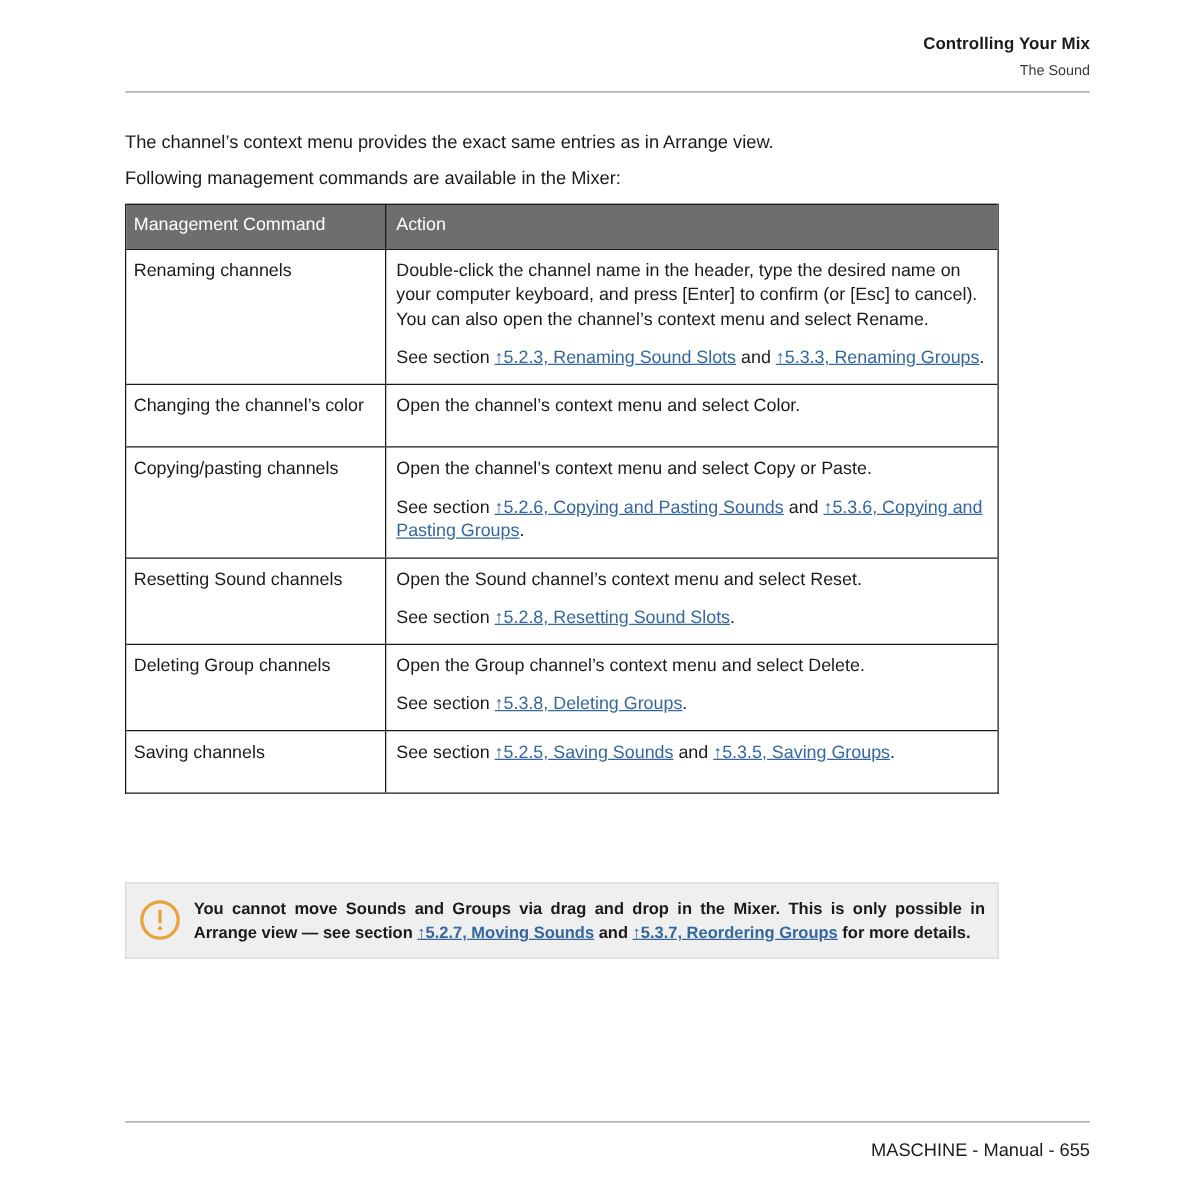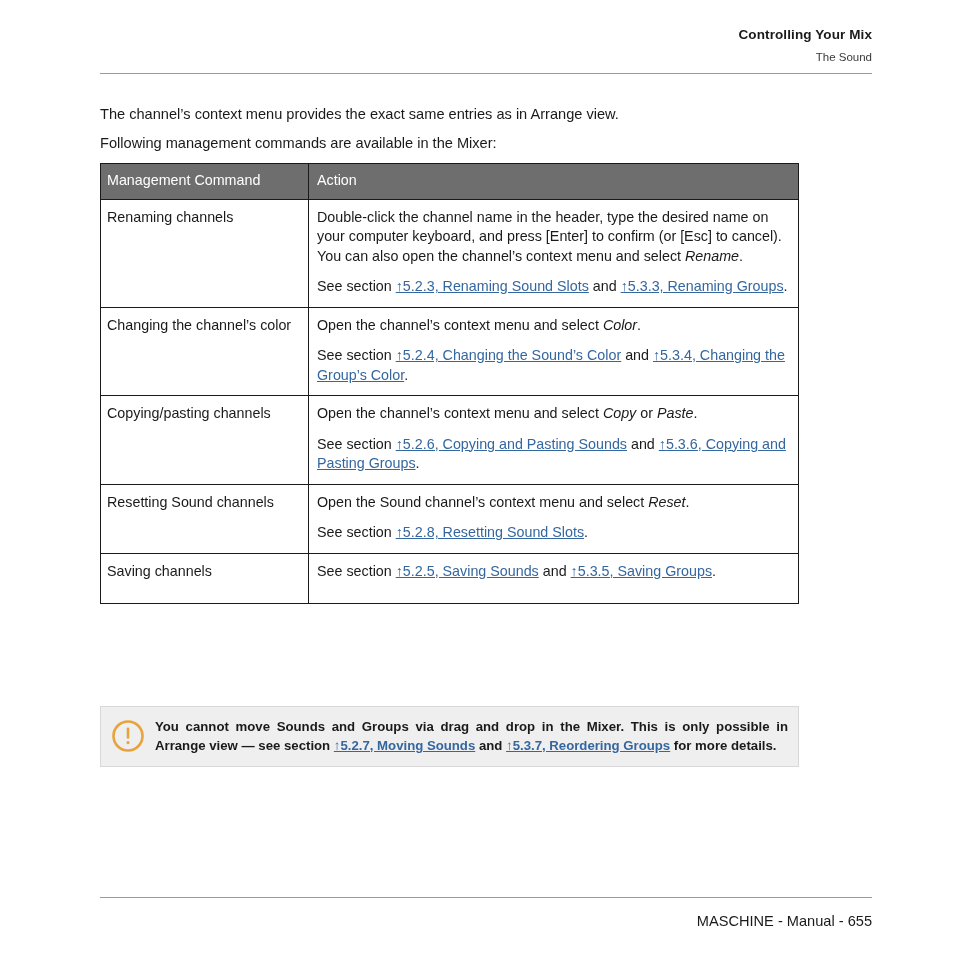--- a/index.html
+++ b/index.html
@@ -112,21 +112,20 @@
     margin: 0;
   }
   .tcell-act p + p {
     margin-top: 11px;
   }
   .lnk {
     color: #34679f;
     margin-top: 47px;
   }
   .it {
-    font-style: italic;
   }
 
   
   .note {
     position: absolute;
     left: 100px;
     width: 699px;
     box-sizing: border-box;
     background: #efefef;
     border: 1px solid #d8d8d8;
@@ -197,40 +196,46 @@
       <div class="tcell-act">
         <p><span>Double-click the channel name in the header, type the desired name on your computer keyboard, and press [Enter] to confirm (or [Esc] to cancel). You can also open the channel’s context menu and select </span><span class="it">Rename</span><span>.</span></p>
         <p><span>See section </span><a class="lnk" href="#">↑5.2.3, Renaming Sound Slots</a><span> and </span><a class="lnk" href="#">↑5.3.3, Renaming Groups</a><span>.</span></p>
       </div>
     </div>
 
     <div class="trow">
       <div class="tcell-cmd">Changing the channel’s color</div>
       <div class="tcell-act">
         <p><span>Open the channel’s context menu and select </span><span class="it">Color</span><span>.</span></p>
-        <p><span>See section </span><a class="lnk" href="#">↑5.2.4, Changing the Sound’s Color</a><span> and </span><a class="lnk" href="#">↑5.3.4, Changing the Group’s Color</a><span>.</span></p>
       </div>
     </div>
 
     <div class="trow">
       <div class="tcell-cmd">Copying/pasting channels</div>
       <div class="tcell-act">
         <p><span>Open the channel’s context menu and select </span><span class="it">Copy</span><span> or </span><span class="it">Paste</span><span>.</span></p>
         <p><span>See section </span><a class="lnk" href="#">↑5.2.6, Copying and Pasting Sounds</a><span> and </span><a class="lnk" href="#">↑5.3.6, Copying and Pasting Groups</a><span>.</span></p>
       </div>
     </div>
 
     <div class="trow">
       <div class="tcell-cmd">Resetting Sound channels</div>
       <div class="tcell-act">
         <p><span>Open the Sound channel’s context menu and select </span><span class="it">Reset</span><span>.</span></p>
         <p><span>See section </span><a class="lnk" href="#">↑5.2.8, Resetting Sound Slots</a><span>.</span></p>
       </div>
     </div>
 
+    <div class="trow">
+      <div class="tcell-cmd">Deleting Group channels</div>
+      <div class="tcell-act">
+        <p><span>Open the Group channel’s context menu and select </span><span class="it">Delete</span><span>.</span></p>
+        <p><span>See section </span><a class="lnk" href="#">↑5.3.8, Deleting Groups</a><span>.</span></p>
+      </div>
+    </div>
 
     <div class="trow">
       <div class="tcell-cmd">Saving channels</div>
       <div class="tcell-act">
         <p><span>See section </span><a class="lnk" href="#">↑5.2.5, Saving Sounds</a><span> and </span><a class="lnk" href="#">↑5.3.5, Saving Groups</a><span>.</span></p>
       </div>
     </div>
 
   </div>
 

